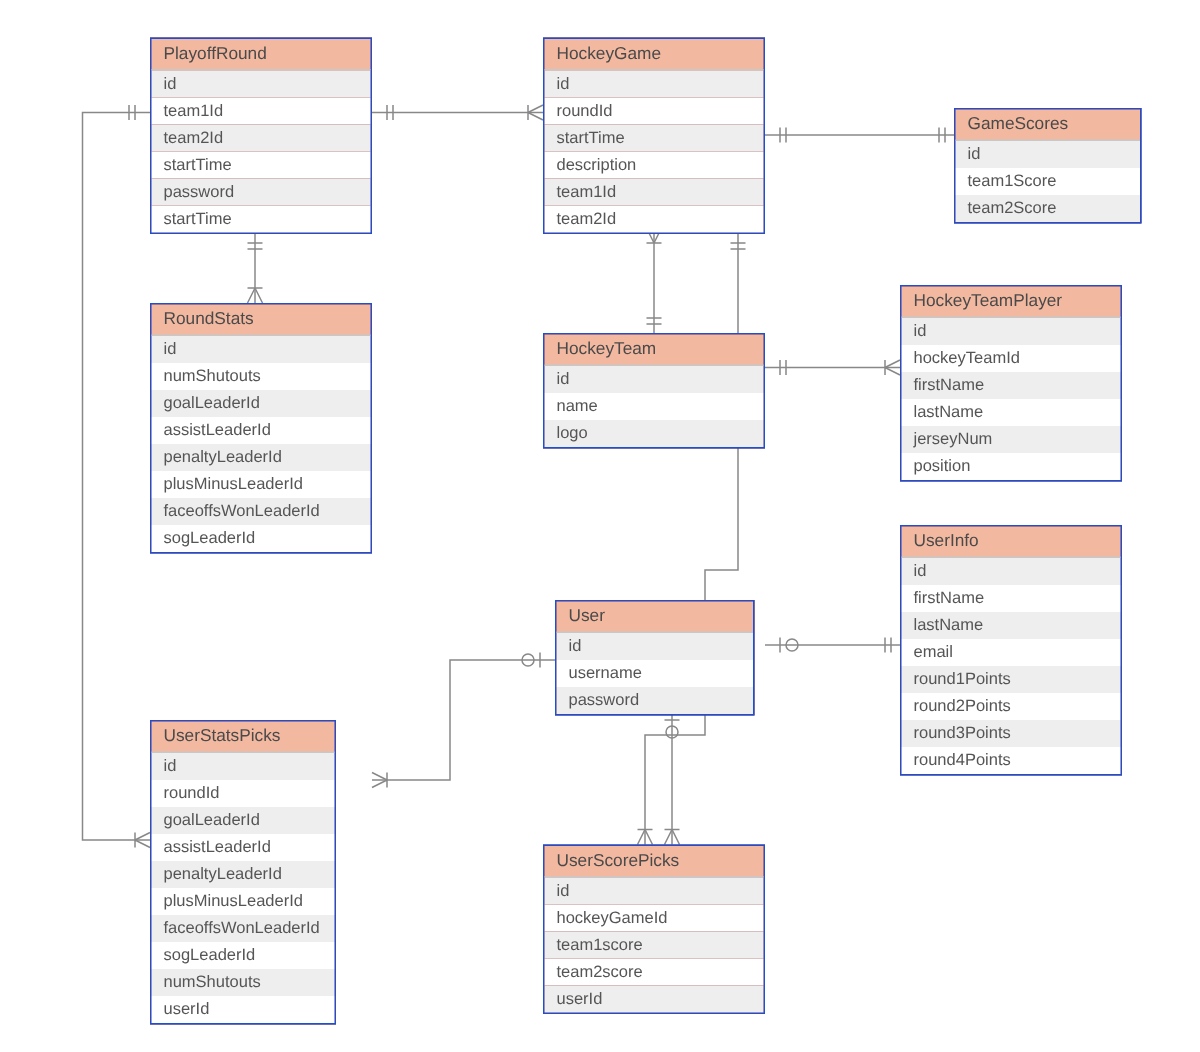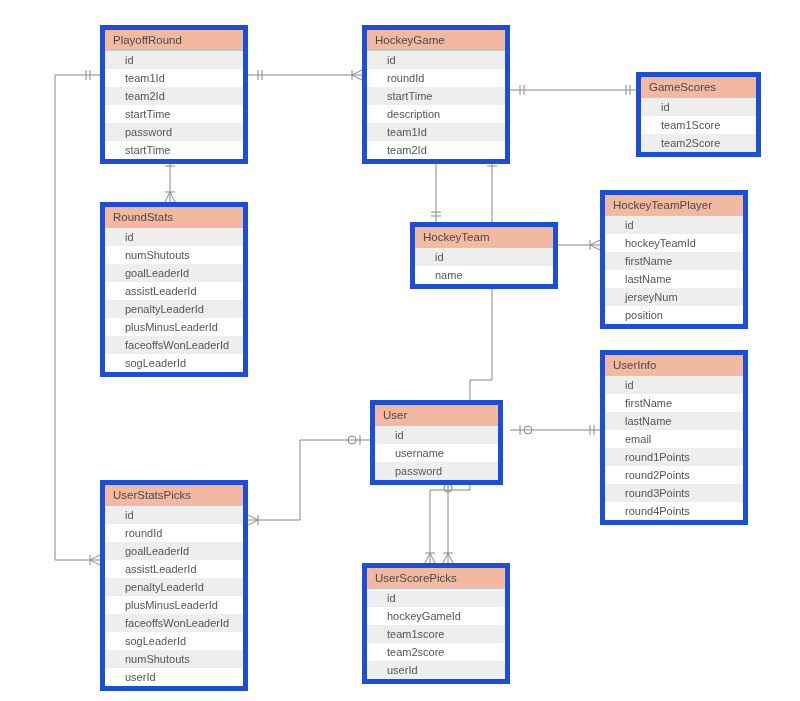--- a/index.html
+++ b/index.html
@@ -15,34 +15,34 @@
     position: relative;
   }
   svg.connectors {
     position: absolute;
     top: 0; left: 0;
     width: 800px; height: 701px;
     z-index: 0;
   }
   .entity {
     position: absolute;
-    border: 5px solid #1d4ed8;
+    border: 1px solid #1d4ed8;
     background: #7f1d1d;
     z-index: 1;
   }
   .entity .title {
     background: #f2b8a0;
     color: #4a4a4a;
     font-weight: 500;
     padding: 4px 8px;
     border-bottom: 1px solid #c8c8c8;
     font-size: 11.5px;
   }
   .entity .row {
-    padding: 3px 20px;
+    padding: 3px 8px;
     background: #ffffff;
   }
   .entity .row:nth-child(even) {
     background: #eeeeee;
   }
   .entity .row:nth-child(odd) {
     background: #ffffff;
   }
   
 </style>
@@ -131,24 +131,25 @@
   <div class="row">id</div>
   <div class="row">numShutouts</div>
   <div class="row">goalLeaderId</div>
   <div class="row">assistLeaderId</div>
   <div class="row">penaltyLeaderId</div>
   <div class="row">plusMinusLeaderId</div>
   <div class="row">faceoffsWonLeaderId</div>
   <div class="row">sogLeaderId</div>
 </div>
 
-<div class="entity" style="left:362px; top:222px; width:148px;margin-left:48px;">
+<div class="entity" style="left:362px; top:222px; width:148px;">
   <div class="title">HockeyTeam</div>
   <div class="row">id</div>
   <div class="row">name</div>
+  <div class="row">logo</div>
 </div>
 
 <div class="entity" style="left:600px; top:190px; width:148px;">
   <div class="title">HockeyTeamPlayer</div>
   <div class="row">id</div>
   <div class="row">hockeyTeamId</div>
   <div class="row">firstName</div>
   <div class="row">lastName</div>
   <div class="row">jerseyNum</div>
   <div class="row">position</div>
@@ -166,21 +167,21 @@
   <div class="row">round4Points</div>
 </div>
 
 <div class="entity" style="left:370px; top:400px; width:133px;">
   <div class="title">User</div>
   <div class="row">id</div>
   <div class="row">username</div>
   <div class="row">password</div>
 </div>
 
-<div class="entity" style="left:100px; top:480px; width:148px;">
+<div class="entity" style="left:100px; top:480px; width:124px;">
   <div class="title">UserStatsPicks</div>
   <div class="row">id</div>
   <div class="row">roundId</div>
   <div class="row">goalLeaderId</div>
   <div class="row">assistLeaderId</div>
   <div class="row">penaltyLeaderId</div>
   <div class="row">plusMinusLeaderId</div>
   <div class="row">faceoffsWonLeaderId</div>
   <div class="row">sogLeaderId</div>
   <div class="row">numShutouts</div>

